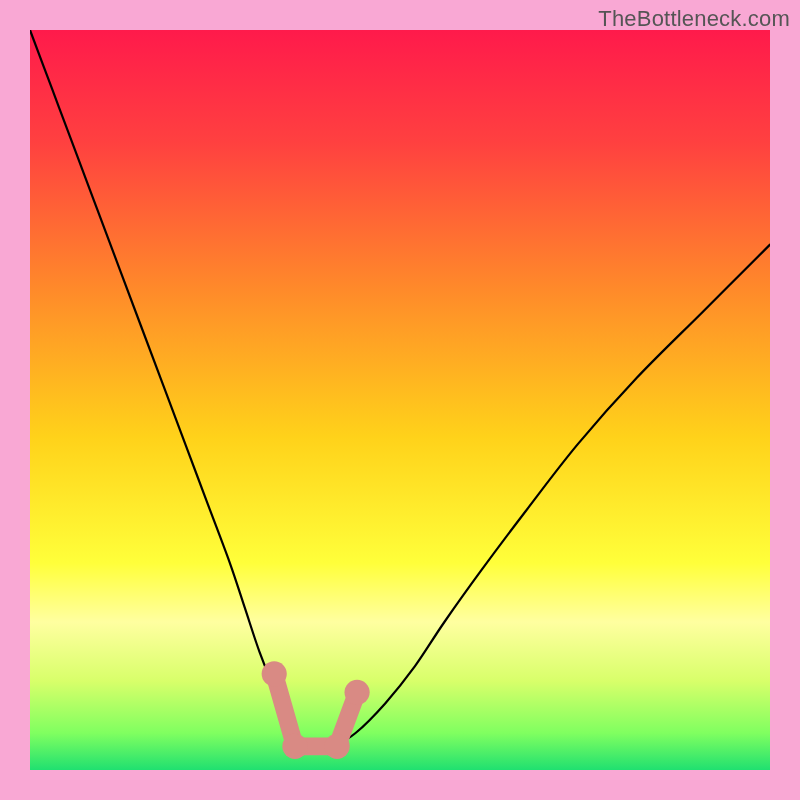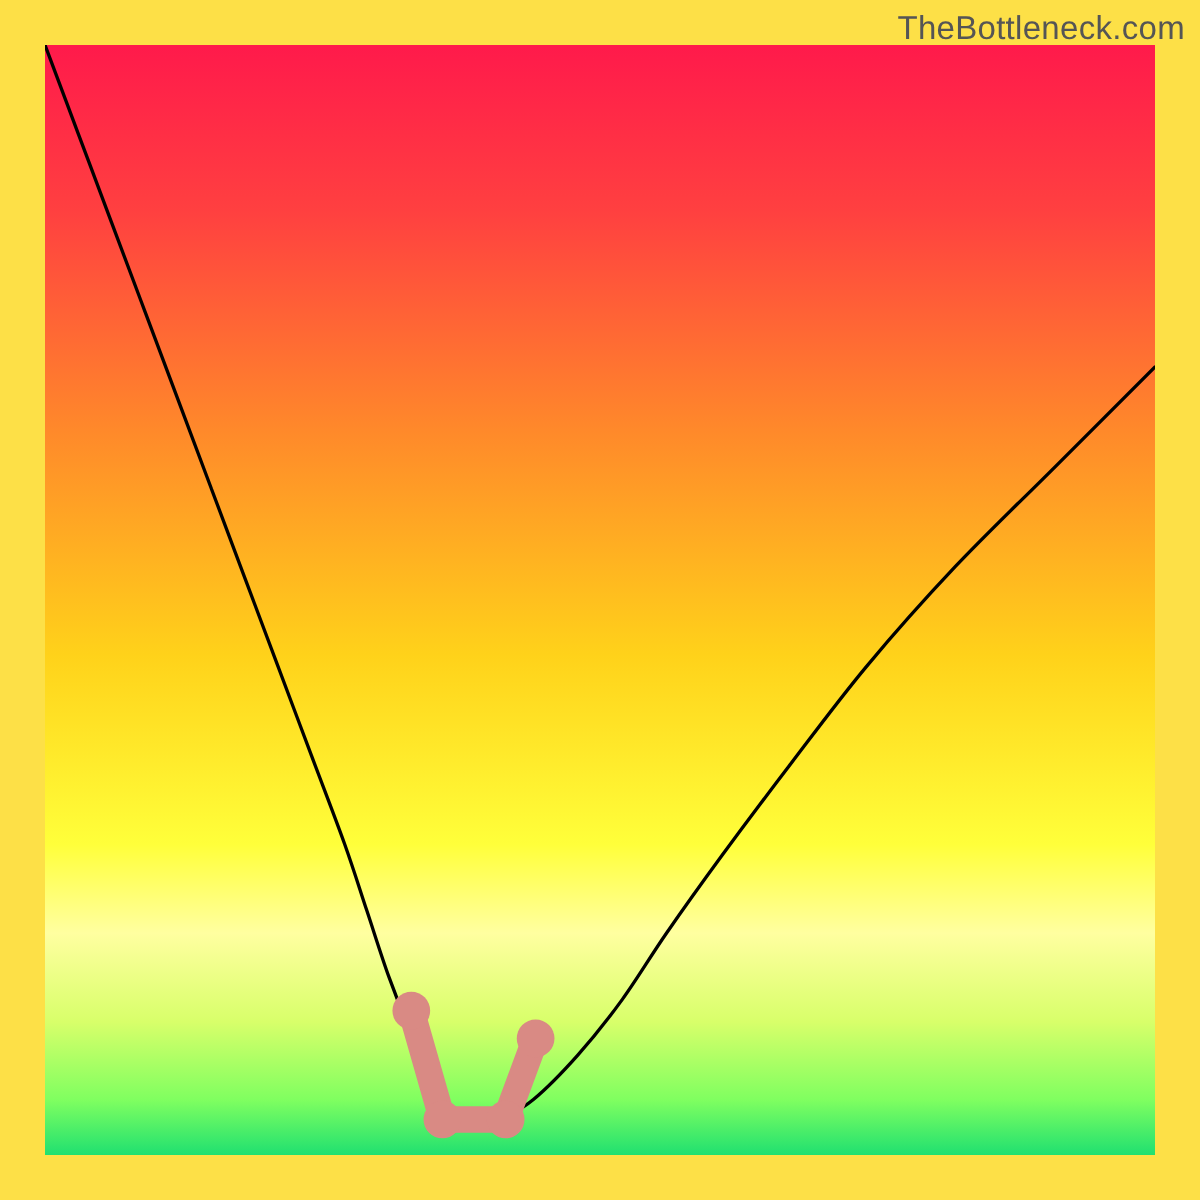--- a/index.html
+++ b/index.html
@@ -8,21 +8,21 @@
     width: 800px;
     height: 800px;
     background: #000;
     overflow: hidden;
     font-family: Arial, Helvetica, sans-serif;
   }
   .frame {
     position: absolute;
     left: 0; top: 0;
     width: 800px; height: 800px;
-    background: #fde047;
+    background: #f9a8d4;
   }
   .plot-area {
     position: absolute;
     left: 30px;
     top: 30px;
     width: 740px;
     height: 740px;
     overflow: hidden;
   }
   .watermark {

